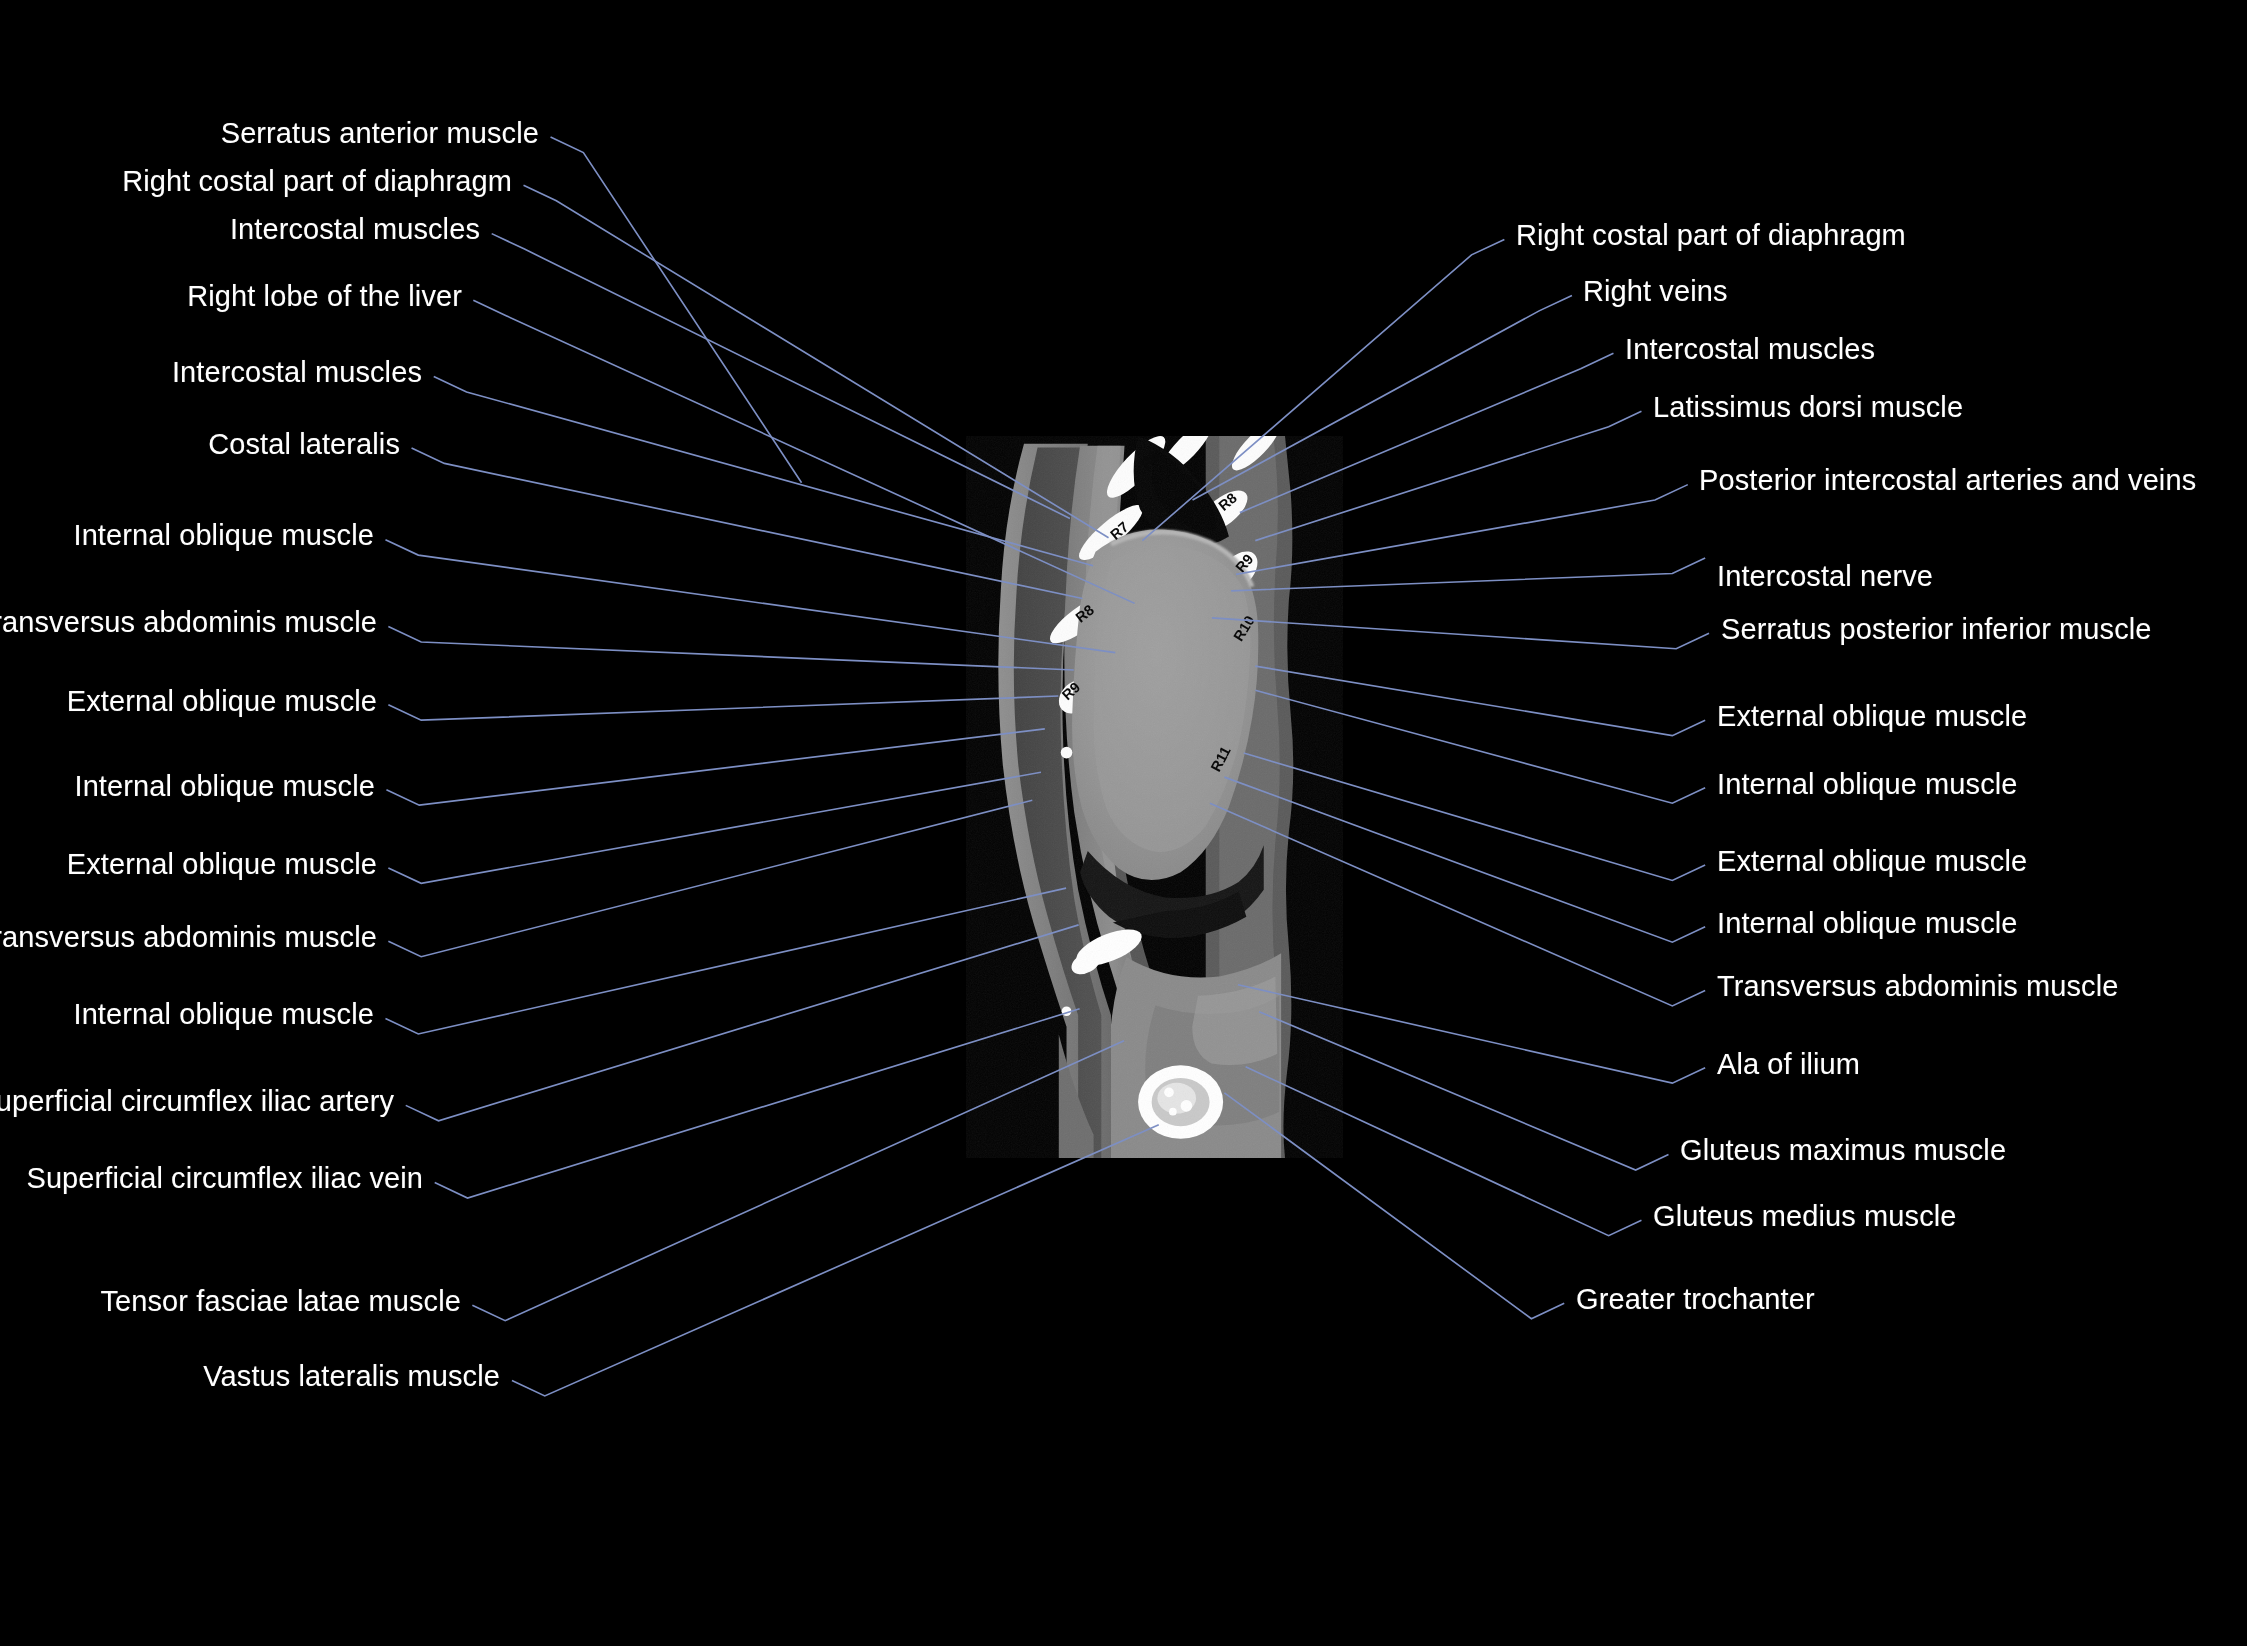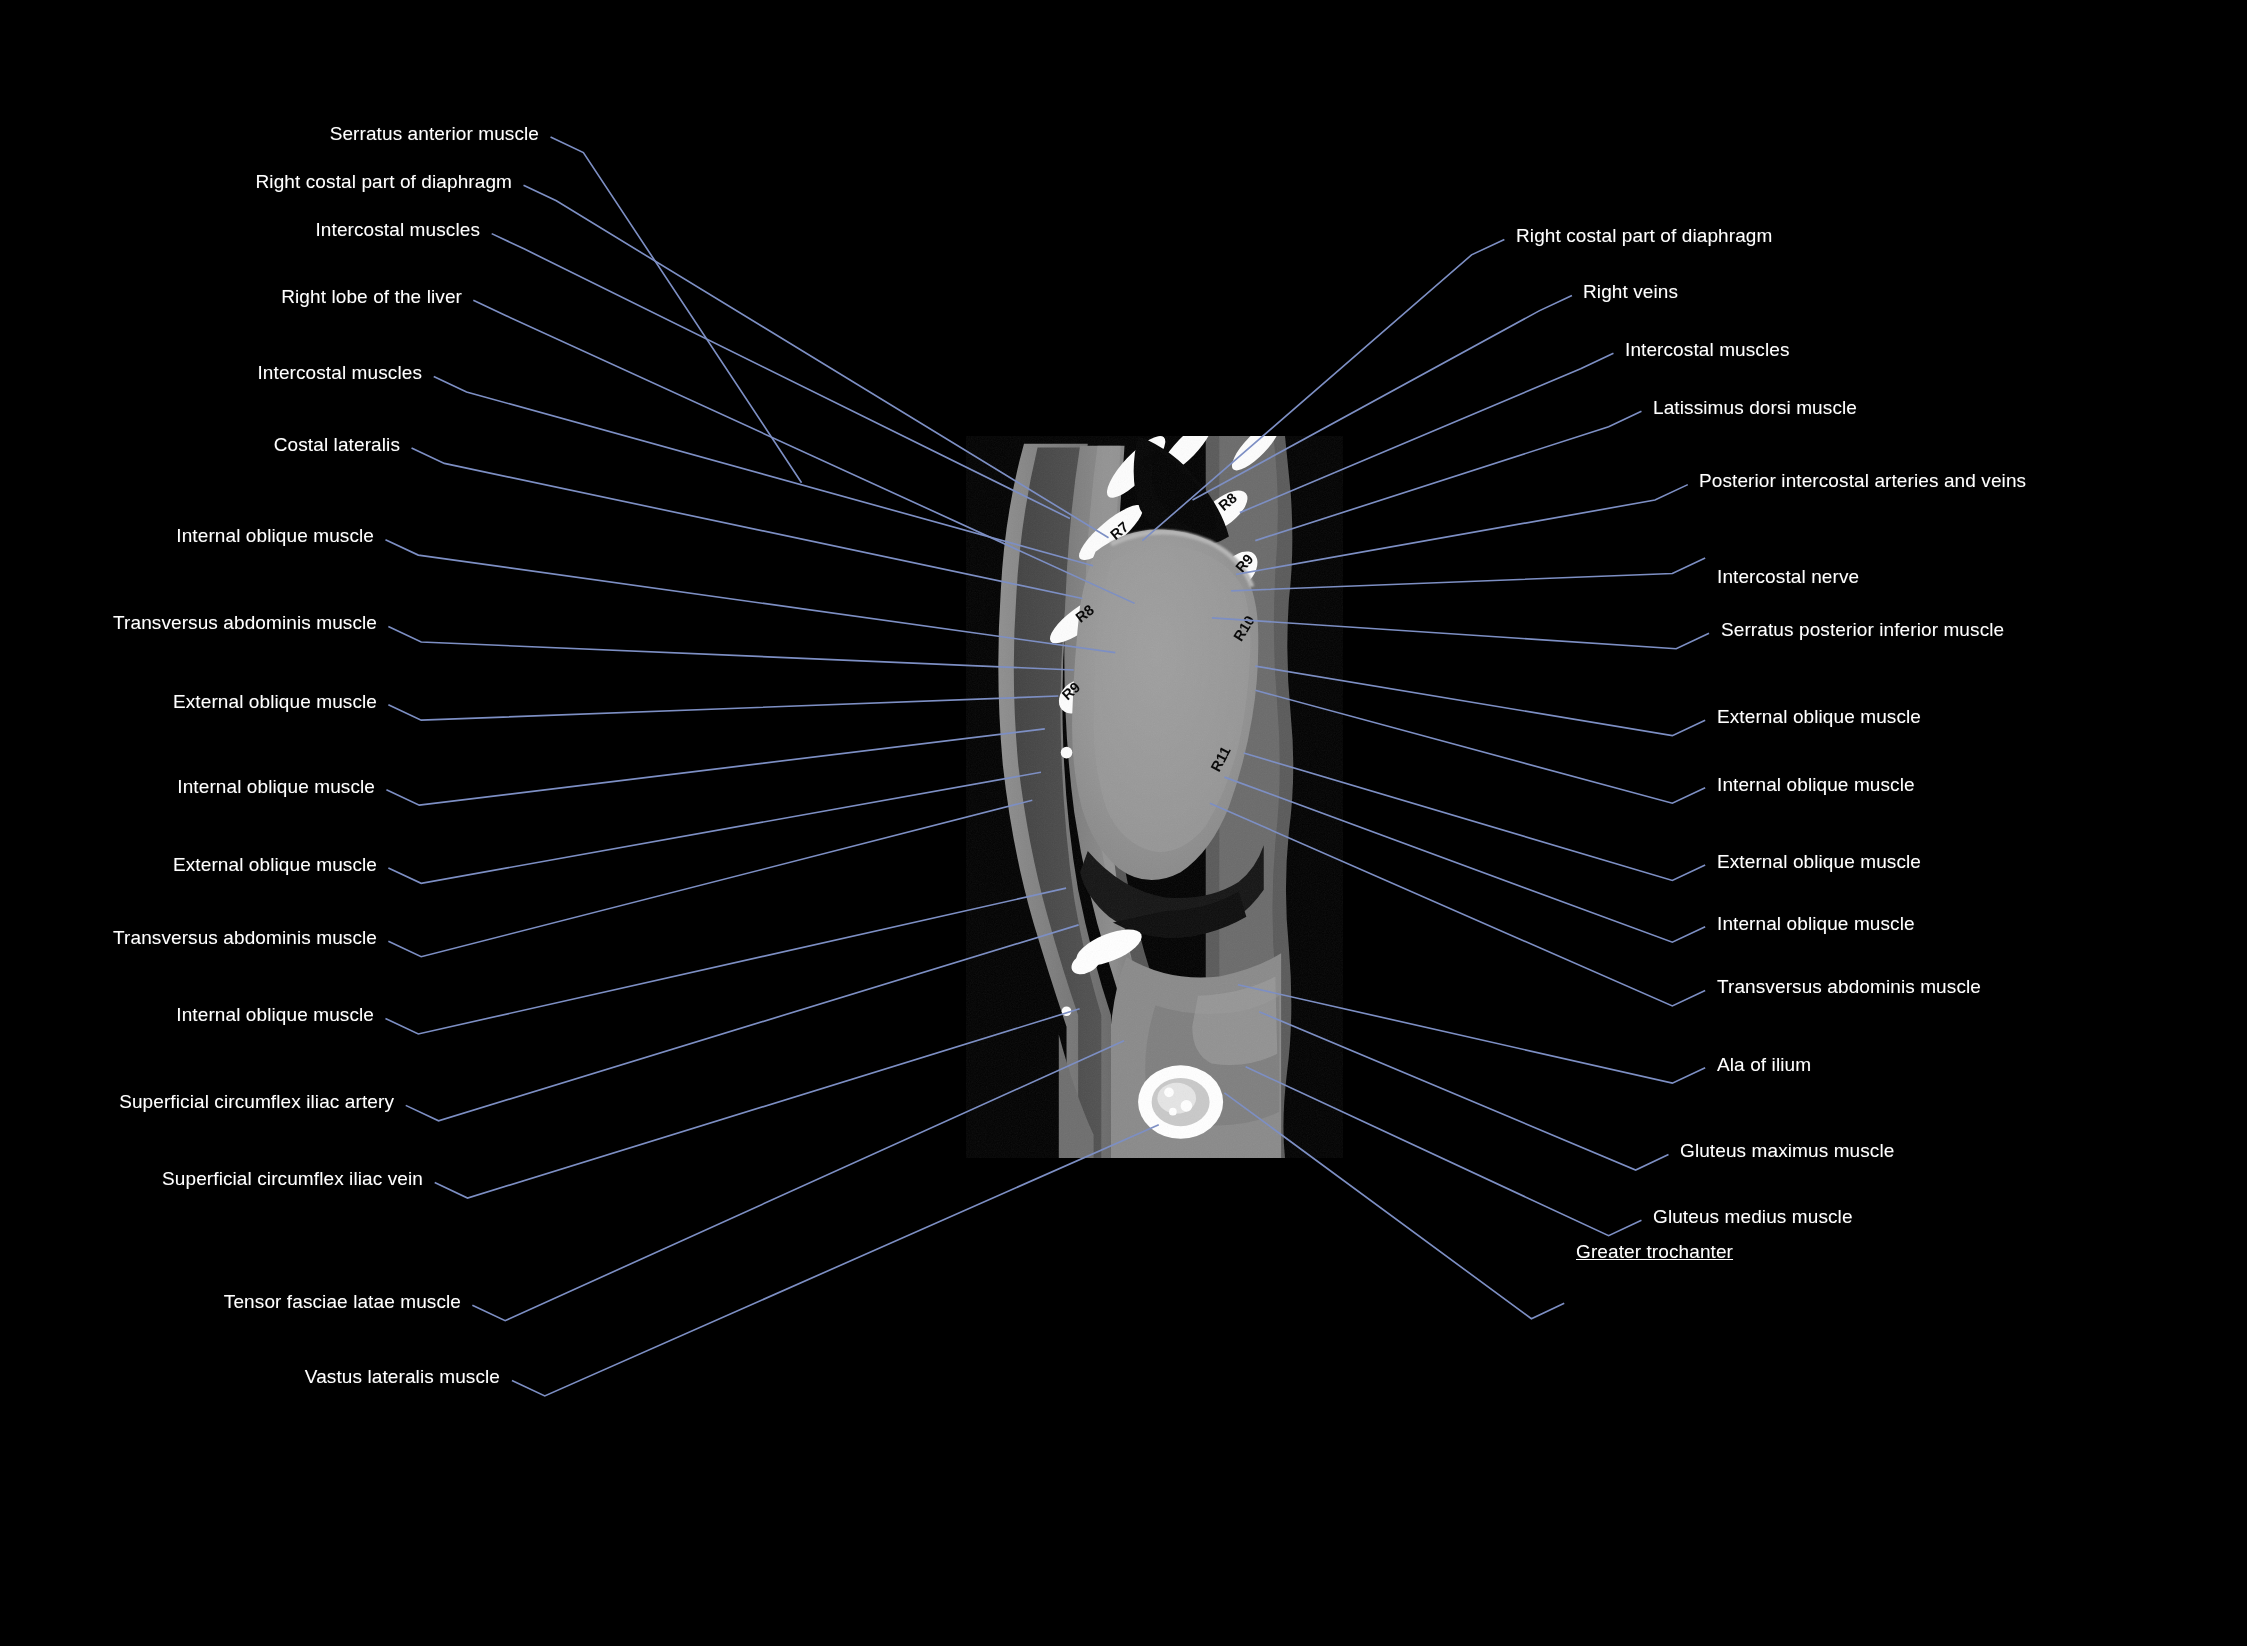--- a/index.html
+++ b/index.html
@@ -20,21 +20,21 @@
   #ct-svg{display:block;width:377px;height:722px;}
 
   
   #leaders{position:absolute;left:0;top:0;width:2248px;height:1646px;pointer-events:none;}
   #leaders polyline{fill:none;stroke:#7d8fc4;stroke-width:1.7px;}
 
   
   .lbl{
     position:absolute;
     color:#ffffff;
-    font-size:19px;
+    font-size:29px;
     line-height:33px;
     white-space:nowrap;
     letter-spacing:0.1px;
     text-shadow:0 0 1px rgba(255,255,255,.25);
   }
   .lbl.right{text-align:left;}
   .lbl.left{text-align:right;}
 
   
 </style>
@@ -261,17 +261,17 @@
       <div class="lbl right" style="left: 1717px; top: 560px;">Intercostal nerve</div>
       <div class="lbl right" style="left: 1721px; top: 613px;">Serratus posterior inferior muscle</div>
       <div class="lbl right" style="left: 1717px; top: 700px;">External oblique muscle</div>
       <div class="lbl right" style="left: 1717px; top: 768px;">Internal oblique muscle</div>
       <div class="lbl right" style="left: 1717px; top: 845px;">External oblique muscle</div>
       <div class="lbl right" style="left: 1717px; top: 907px;">Internal oblique muscle</div>
       <div class="lbl right" style="left: 1717px; top: 970px;">Transversus abdominis muscle</div>
       <div class="lbl right" style="left: 1717px; top: 1048px;">Ala of ilium</div>
       <div class="lbl right" style="left: 1680px; top: 1134px;">Gluteus maximus muscle</div>
       <div class="lbl right" style="left: 1653px; top: 1200px;">Gluteus medius muscle</div>
-      <div class="lbl right" style="left: 1576px; top: 1235px; text-decoration: underline;">Greater trochanter</div>
+      <div class="lbl right" style="left: 1576px; top: 1283px;">Greater trochanter</div>
     </div>
 
 </div>
 
 
 </body></html>

